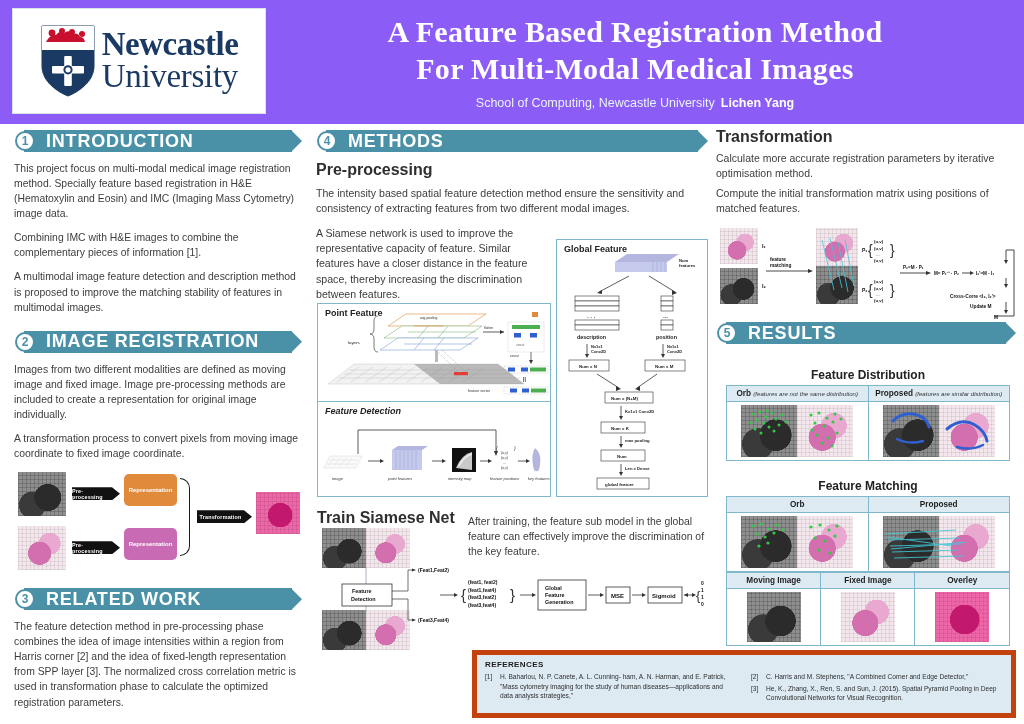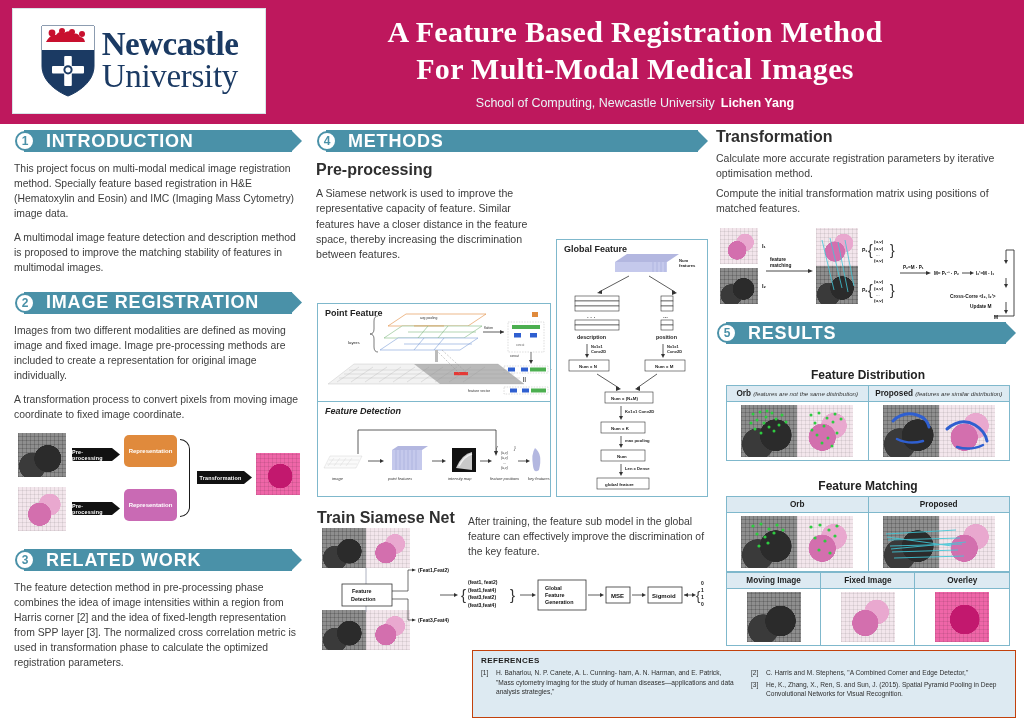--- a/index.html
+++ b/index.html
@@ -7,21 +7,21 @@
   body {
     font-family: "Liberation Sans", sans-serif;
     background:#ffffff;
     color:#3c3c3c;
     position:relative;
     overflow:hidden;
   }
   
   .header {
     position:absolute; left:0; top:0; width:1024px; height:124px;
-    background:#be185d;
+    background:#8b5cf6;
     display:flex; align-items:flex-start;
   }
   .logo-box {
     width:254px; height:106px; margin:8px 0 0 12px;
     background:#fff; border:1px solid #d8e4e8;
     display:flex; align-items:center; justify-content:center; gap:6px;
     padding:6px 8px;
   }
   .crest { width:56px; height:74px; flex:0 0 auto; }
   .logo-text { line-height:0.96; }
@@ -165,21 +165,21 @@
   .res-table td {
     border:1px solid #7fb8cc; padding:3px; text-align:center; vertical-align:middle;
     background:#fff;
   }
   .pairimg { display:flex; justify-content:center; gap:0; }
   .pairimg > div { height:52px; }
 
   
   .refs {
     position:absolute; left:472px; top:650px; width:544px; height:68px;
-    background:#ddeaf2; border:1px solid #c2410c; padding:5px 8px;
+    background:#ddeaf2; border:5px solid #c2410c; padding:5px 8px;
   }
   .refs h4 {
     font-size:8px; font-weight:bold; color:#1d1d1d; letter-spacing:.4px;
     margin-bottom:3px;
   }
   .refcols { display:flex; gap:14px; }
   .refcols > div { flex:1; }
   .refitem {
     display:flex; gap:4px; font-size:6.6px; line-height:1.45; color:#2e2e2e;
     margin-bottom:2px;
@@ -226,20 +226,21 @@
 
 <div class="col col-left">
 
   <div class="banner">
     <div class="bar"></div>
     <div class="tip"></div>
     <div class="num">1</div>
     <div class="lbl">INTRODUCTION</div>
   </div>
   <p class="body">This project focus on multi-modal medical image registration method. Specially feature based registration in H&amp;E (Hematoxylin and Eosin) and IMC (Imaging Mass Cytometry) image data.</p>
+  <p class="body">Combining IMC with H&amp;E images to combine the complementary pieces of information [1].</p>
   <p class="body">A multimodal image feature detection and description method is proposed to improve the matching stability of features in multimodal images.</p>
 
   <div class="banner" style="margin-top:16px">
     <div class="bar"></div>
     <div class="tip"></div>
     <div class="num">2</div>
     <div class="lbl">IMAGE REGISTRATION</div>
   </div>
   <p class="body">Images from two different modalities are defined as moving image and fixed image. Image pre-processing methods are included to create a representation for original image individually.</p>
   <p class="body">A transformation process to convert pixels from moving image coordinate to fixed image coordinate.</p>
@@ -268,20 +269,21 @@
 <div class="col col-mid">
 
   <div class="banner">
     <div class="bar"></div>
     <div class="tip"></div>
     <div class="num">4</div>
     <div class="lbl">METHODS</div>
   </div>
 
   <h3 class="sub">Pre-processing</h3>
+  <p class="body">The intensity based spatial feature detection method ensure the sensitivity and consistency of extracting features from two different modal images.</p>
   <p class="body" style="width:232px">A Siamese network is used to improve the representative capacity of feature. Similar features have a closer distance in the feature space, thereby increasing the discrimination between features.</p>
 </div>
 
 <div class="panel" style="position:absolute; left:317px; top:303px; width:234px; height:102px;">
   <div class="panel-title">Point Feature</div>
   <svg width="234" height="93" viewBox="0 0 234 93">
 
     <g stroke-width="0.6" fill="none">
       <polygon points="88,10 168,10 150,22 70,22" stroke="#e08a3c" fill="#fff"></polygon>
       <polygon points="84,22 164,22 146,34 66,34" stroke="#7fb87f" fill="#fff"></polygon>

